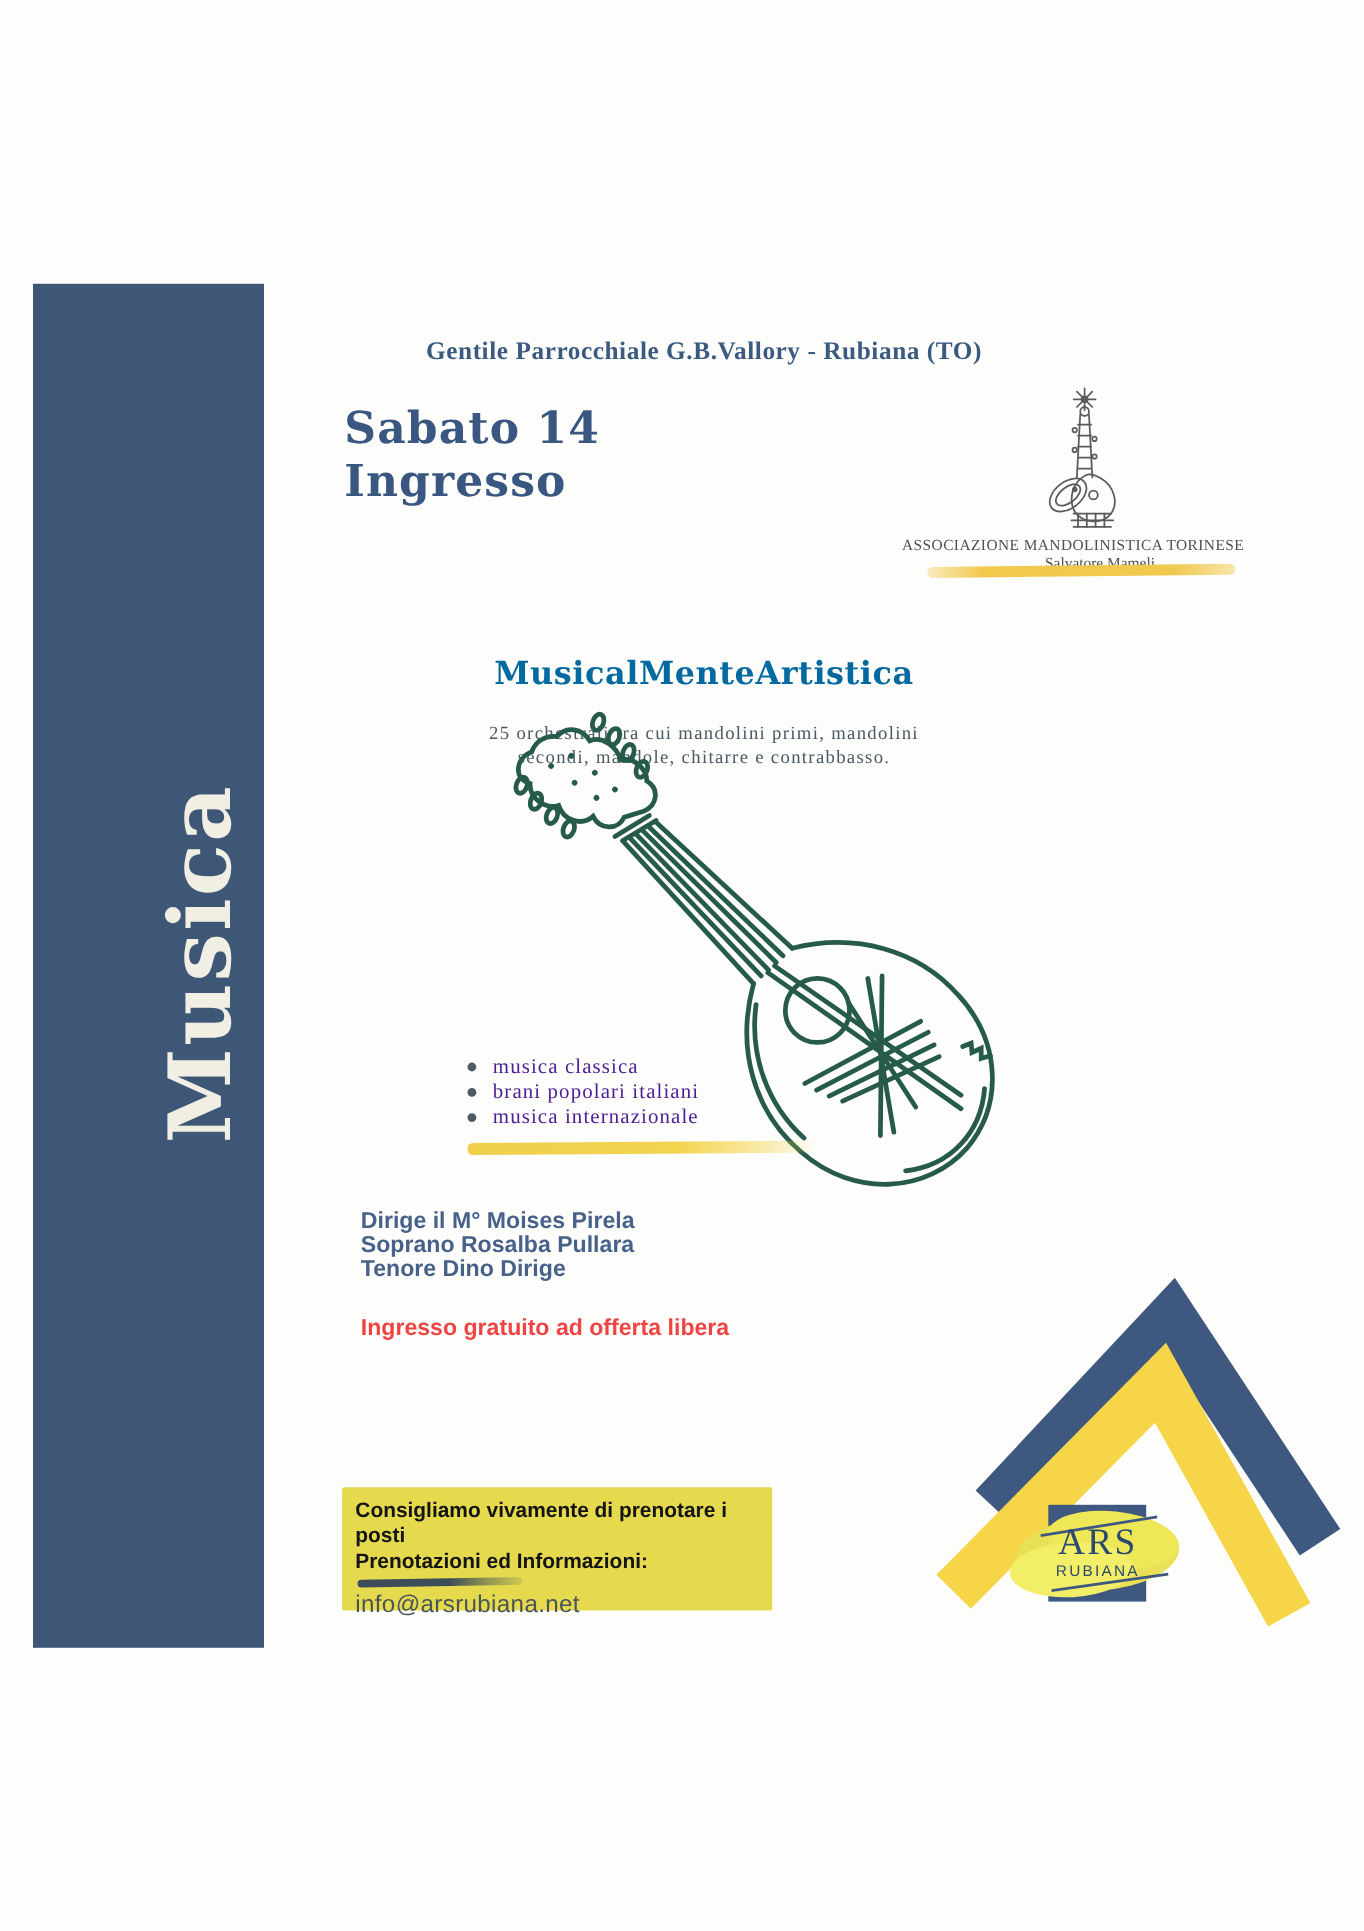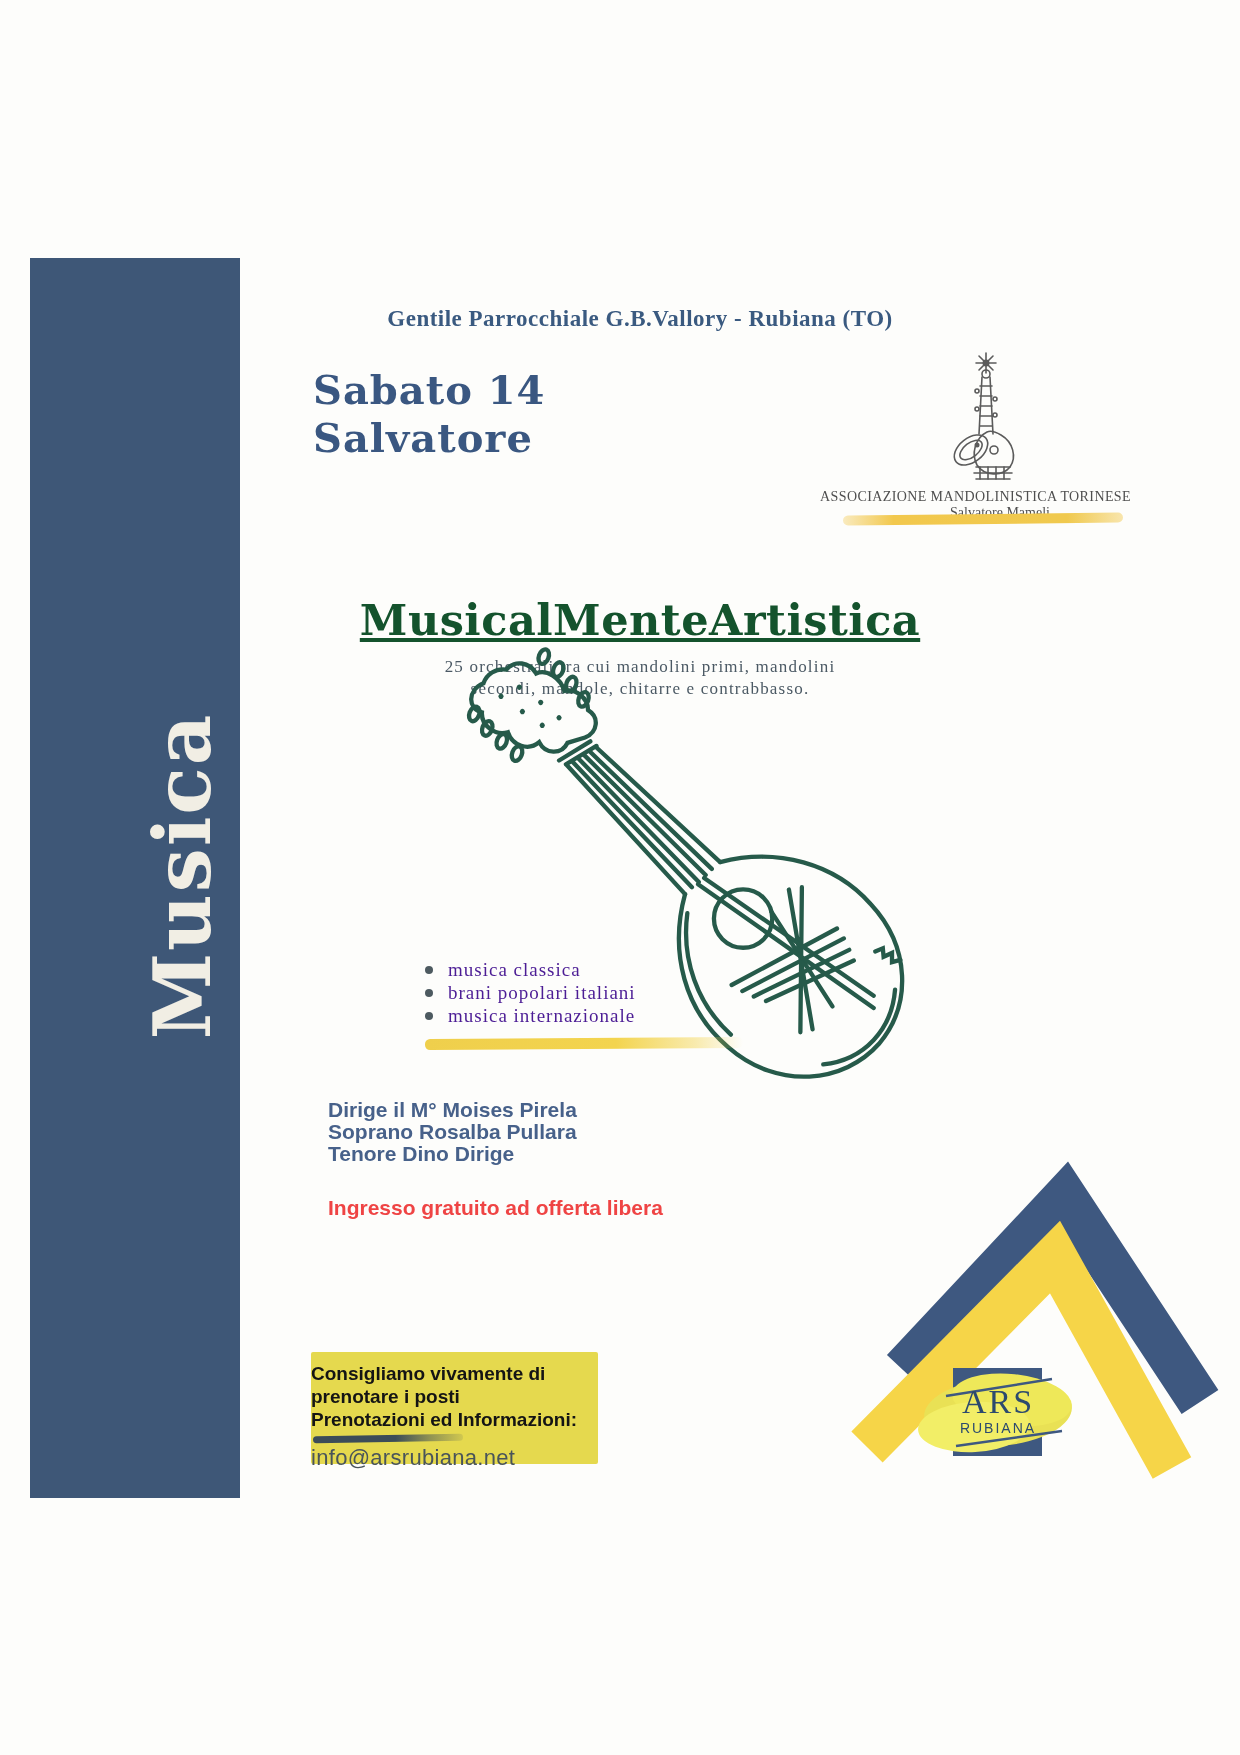--- a/index.html
+++ b/index.html
@@ -24,59 +24,59 @@
   .assoc-name{left:820px;top:489px;width:360px;font-family:"Liberation Serif",serif;
     font-size:14px;letter-spacing:.4px;color:#4f4f4f;}
   .assoc-sub{left:820px;top:505px;width:360px;text-align:center;font-family:"Liberation Serif",serif;
     font-size:14px;color:#4f4f4f;}
   .brush{border-radius:5px;}
   .brush-assoc{left:843px;top:514px;width:280px;height:10px;transform:rotate(-.6deg);
     background:linear-gradient(90deg,rgba(242,200,77,.35) 0%,#f2c84d 18%,#f0c94e 80%,rgba(242,200,77,.45) 100%);}
 
   
   .title{left:240px;top:595px;width:800px;margin:0;text-align:center;font-family:"DejaVu Serif",serif;
-    font-weight:700;font-size:43px;letter-spacing:.5px;color:#14532d;text-decoration:underline;}
+    font-weight:700;font-size:29px;letter-spacing:.5px;color:#0369a1;}
   .subtitle{left:240px;top:656px;width:800px;text-align:center;font-family:"Liberation Serif",serif;
     font-size:17px;line-height:22px;letter-spacing:1.2px;color:#4b5964;}
 
   
   .genres{left:425px;top:958px;}
   .genre-row{display:flex;align-items:center;height:23px;}
   .genre-dot{width:8px;height:8px;border-radius:50%;background:#4d5a60;margin-right:15px;flex:none;}
   .genre-text{font-family:"Liberation Serif",serif;font-size:19px;letter-spacing:1px;color:#4c1d95;}
   .brush-genres{left:425px;top:1038px;width:318px;height:11px;transform:rotate(-.4deg);
     background:linear-gradient(90deg,#efcf4c 0%,#f3d44e 60%,rgba(243,212,78,.45) 85%,rgba(243,212,78,0) 100%);}
 
   
   .credits{left:328px;top:1099px;font-weight:700;font-size:21px;line-height:22px;color:#47618a;}
   .admission{left:328px;top:1196px;font-weight:700;font-size:21px;color:#ef4444;}
 
   
-  .booking{left:311px;top:1352px;width:287px;height:112px;background:#e5d94e;border-radius:2px;
-    padding:10px 0;box-sizing:border-box;}
+  .booking{left:311px;top:1352px;width:391px;height:112px;background:#e5d94e;border-radius:2px;
+    padding:10px 12px;box-sizing:border-box;}
   .booking-line{font-weight:700;font-size:19px;line-height:23px;color:#141414;}
   .scribble{width:150px;height:7px;margin:4px 0 3px 2px;border-radius:4px;transform:rotate(-1deg);
     background:linear-gradient(90deg,#3c4c58 0%,#3c4c58 55%,rgba(60,76,88,.5) 78%,rgba(60,76,88,.12) 100%);}
   .email{font-size:22px;color:#49545a;letter-spacing:.3px;}
 
   svg{display:block;}
 </style>
 </head>
 <body>
 
 <div class="poster">
 
   <div class="abs sidebar"></div>
   <div class="abs sidebar-label">Musica</div>
 
   <div class="abs venue">Gentile Parrocchiale G.B.Vallory - Rubiana (TO)</div>
 
   <div class="abs date-block">
     <div>Sabato 14</div>
-    <div>Salvatore</div>
+    <div>Ingresso</div>
   </div>
 
   <svg class="abs assoc-emblem" width="80" height="140" viewBox="0 0 80 140">
     <g fill="none" stroke="#5b5b5b" stroke-width="1.6" stroke-linecap="round">
       <path d="M40,3 L40,23 M30,13 L50,13 M33,6 L47,20 M47,6 L33,20"></path>
       <circle cx="40" cy="13" r="3.5" fill="#5b5b5b" stroke="none"></circle>
       <circle cx="40" cy="24" r="4"></circle>
       <path d="M36,27 L33,84 M44,27 L47,84"></path>
       <path d="M34,36 L46,36 M34,46 L46,46 M34,56 L46,56 M34,66 L46,66 M34,76 L46,76"></path>
       <circle cx="31" cy="41" r="2"></circle>

